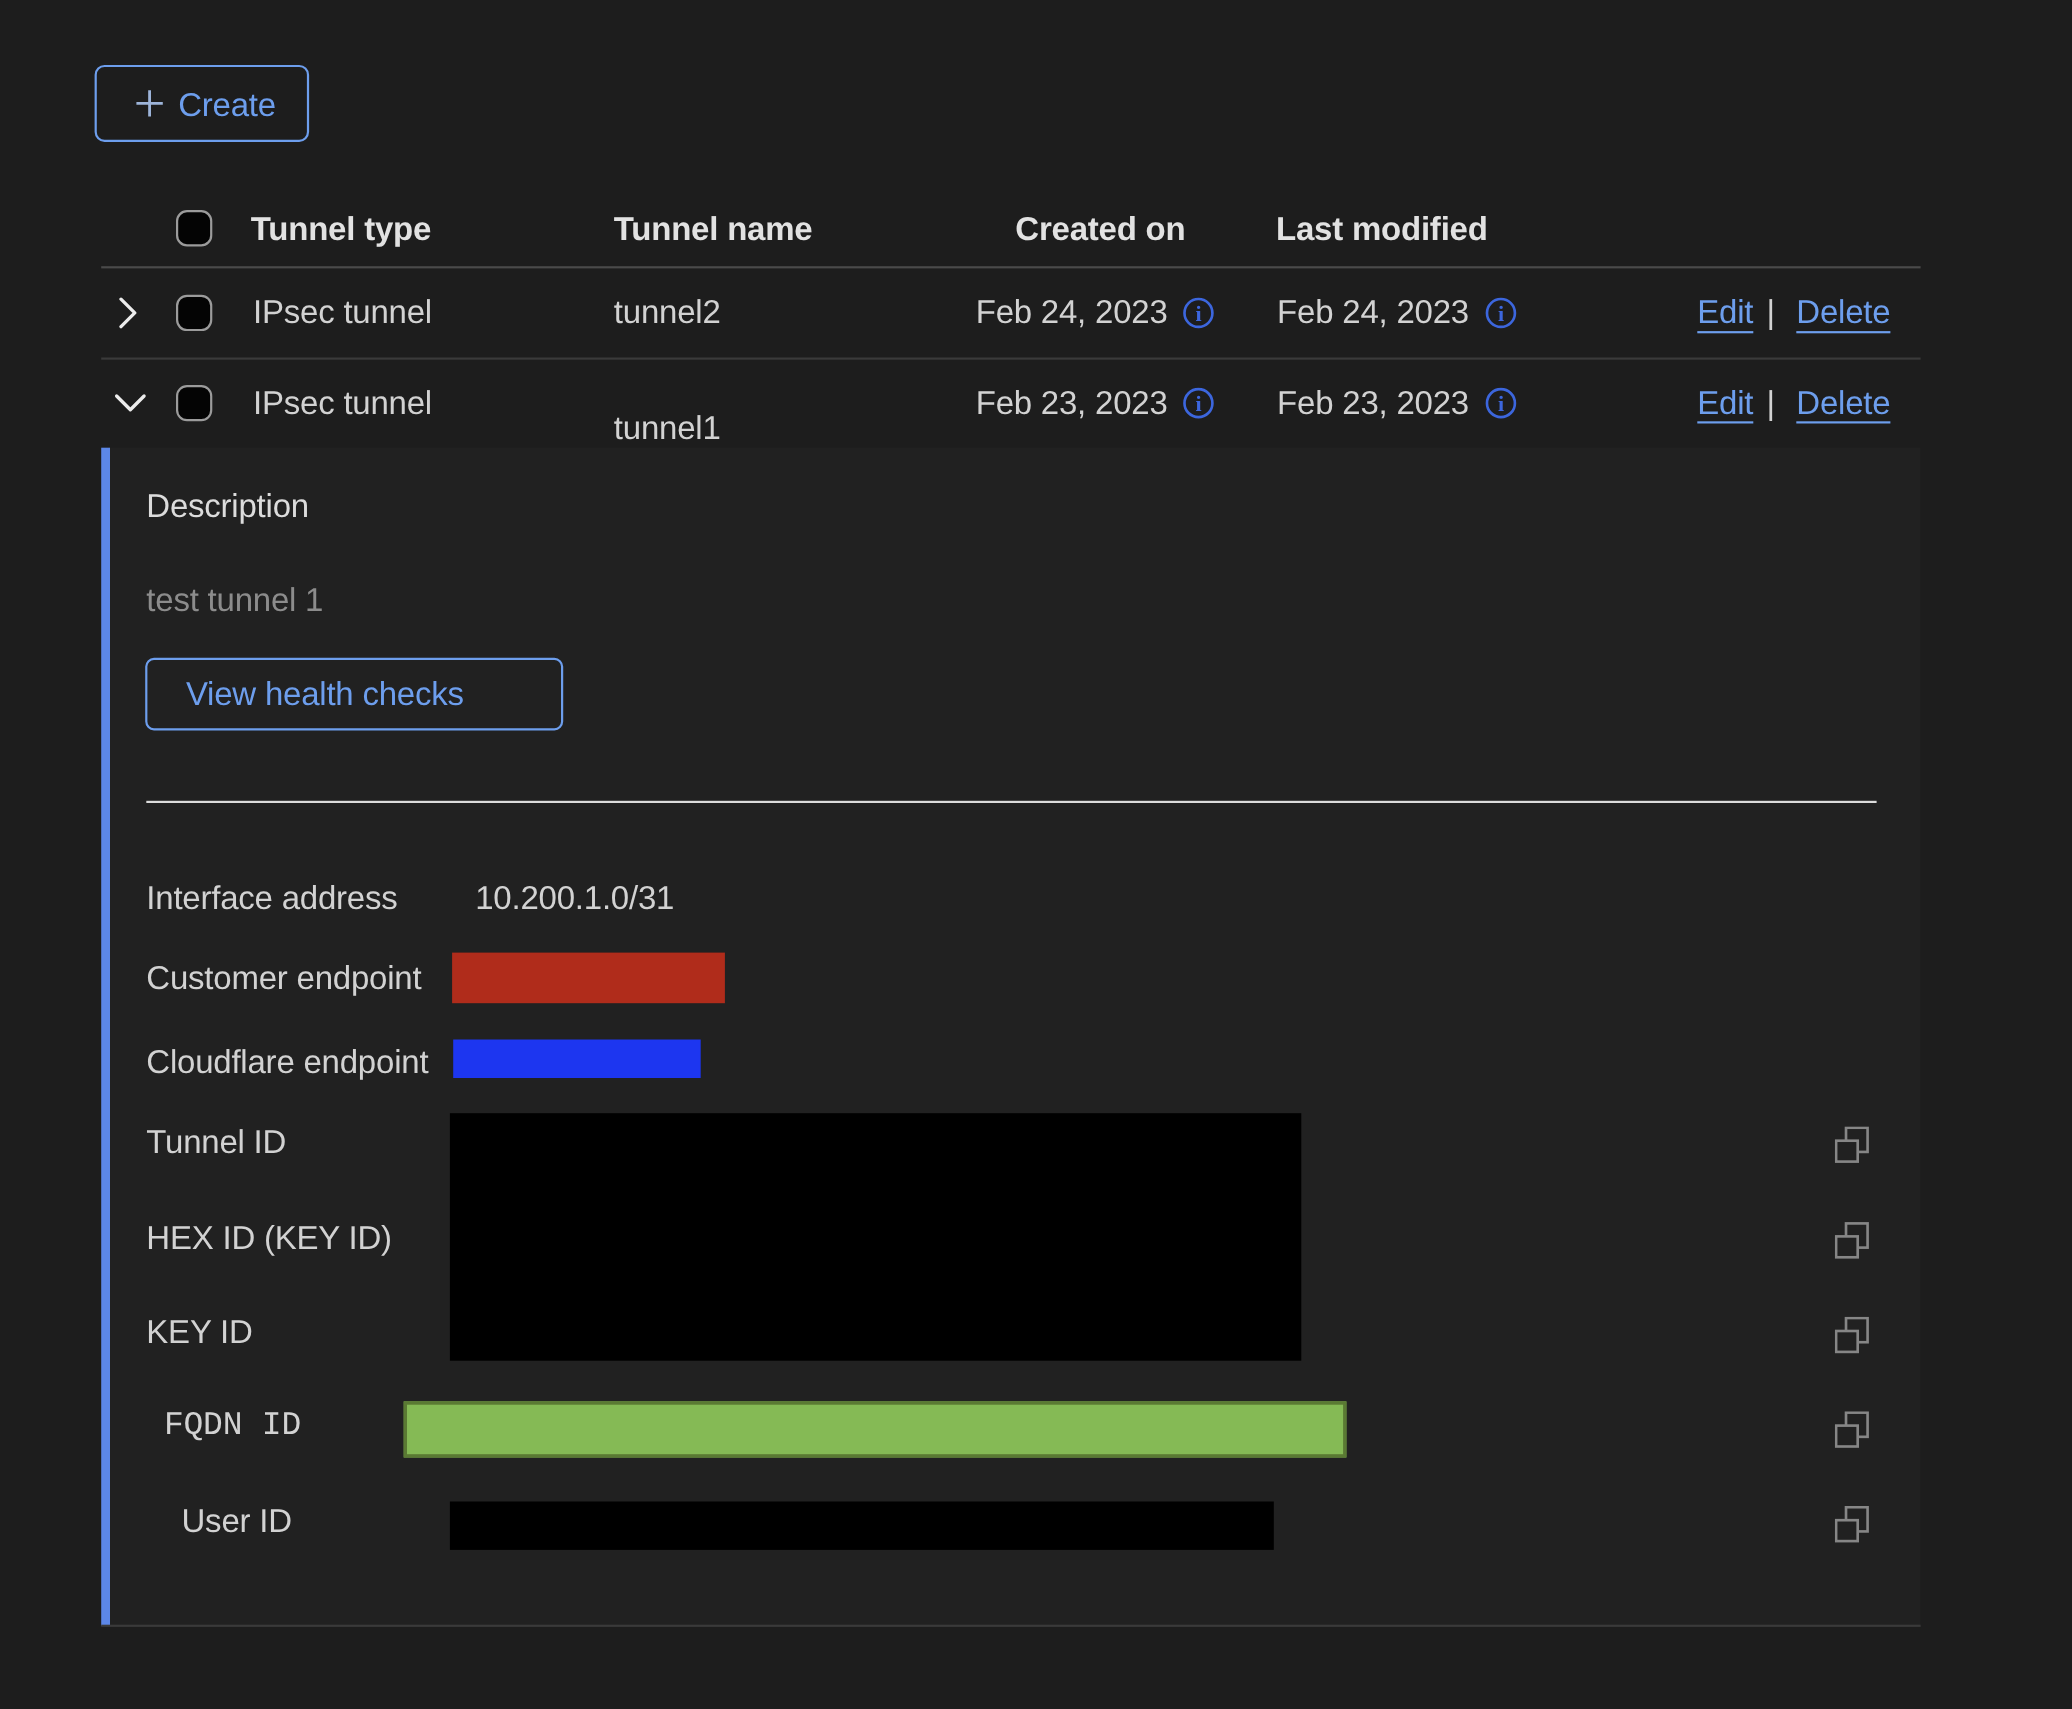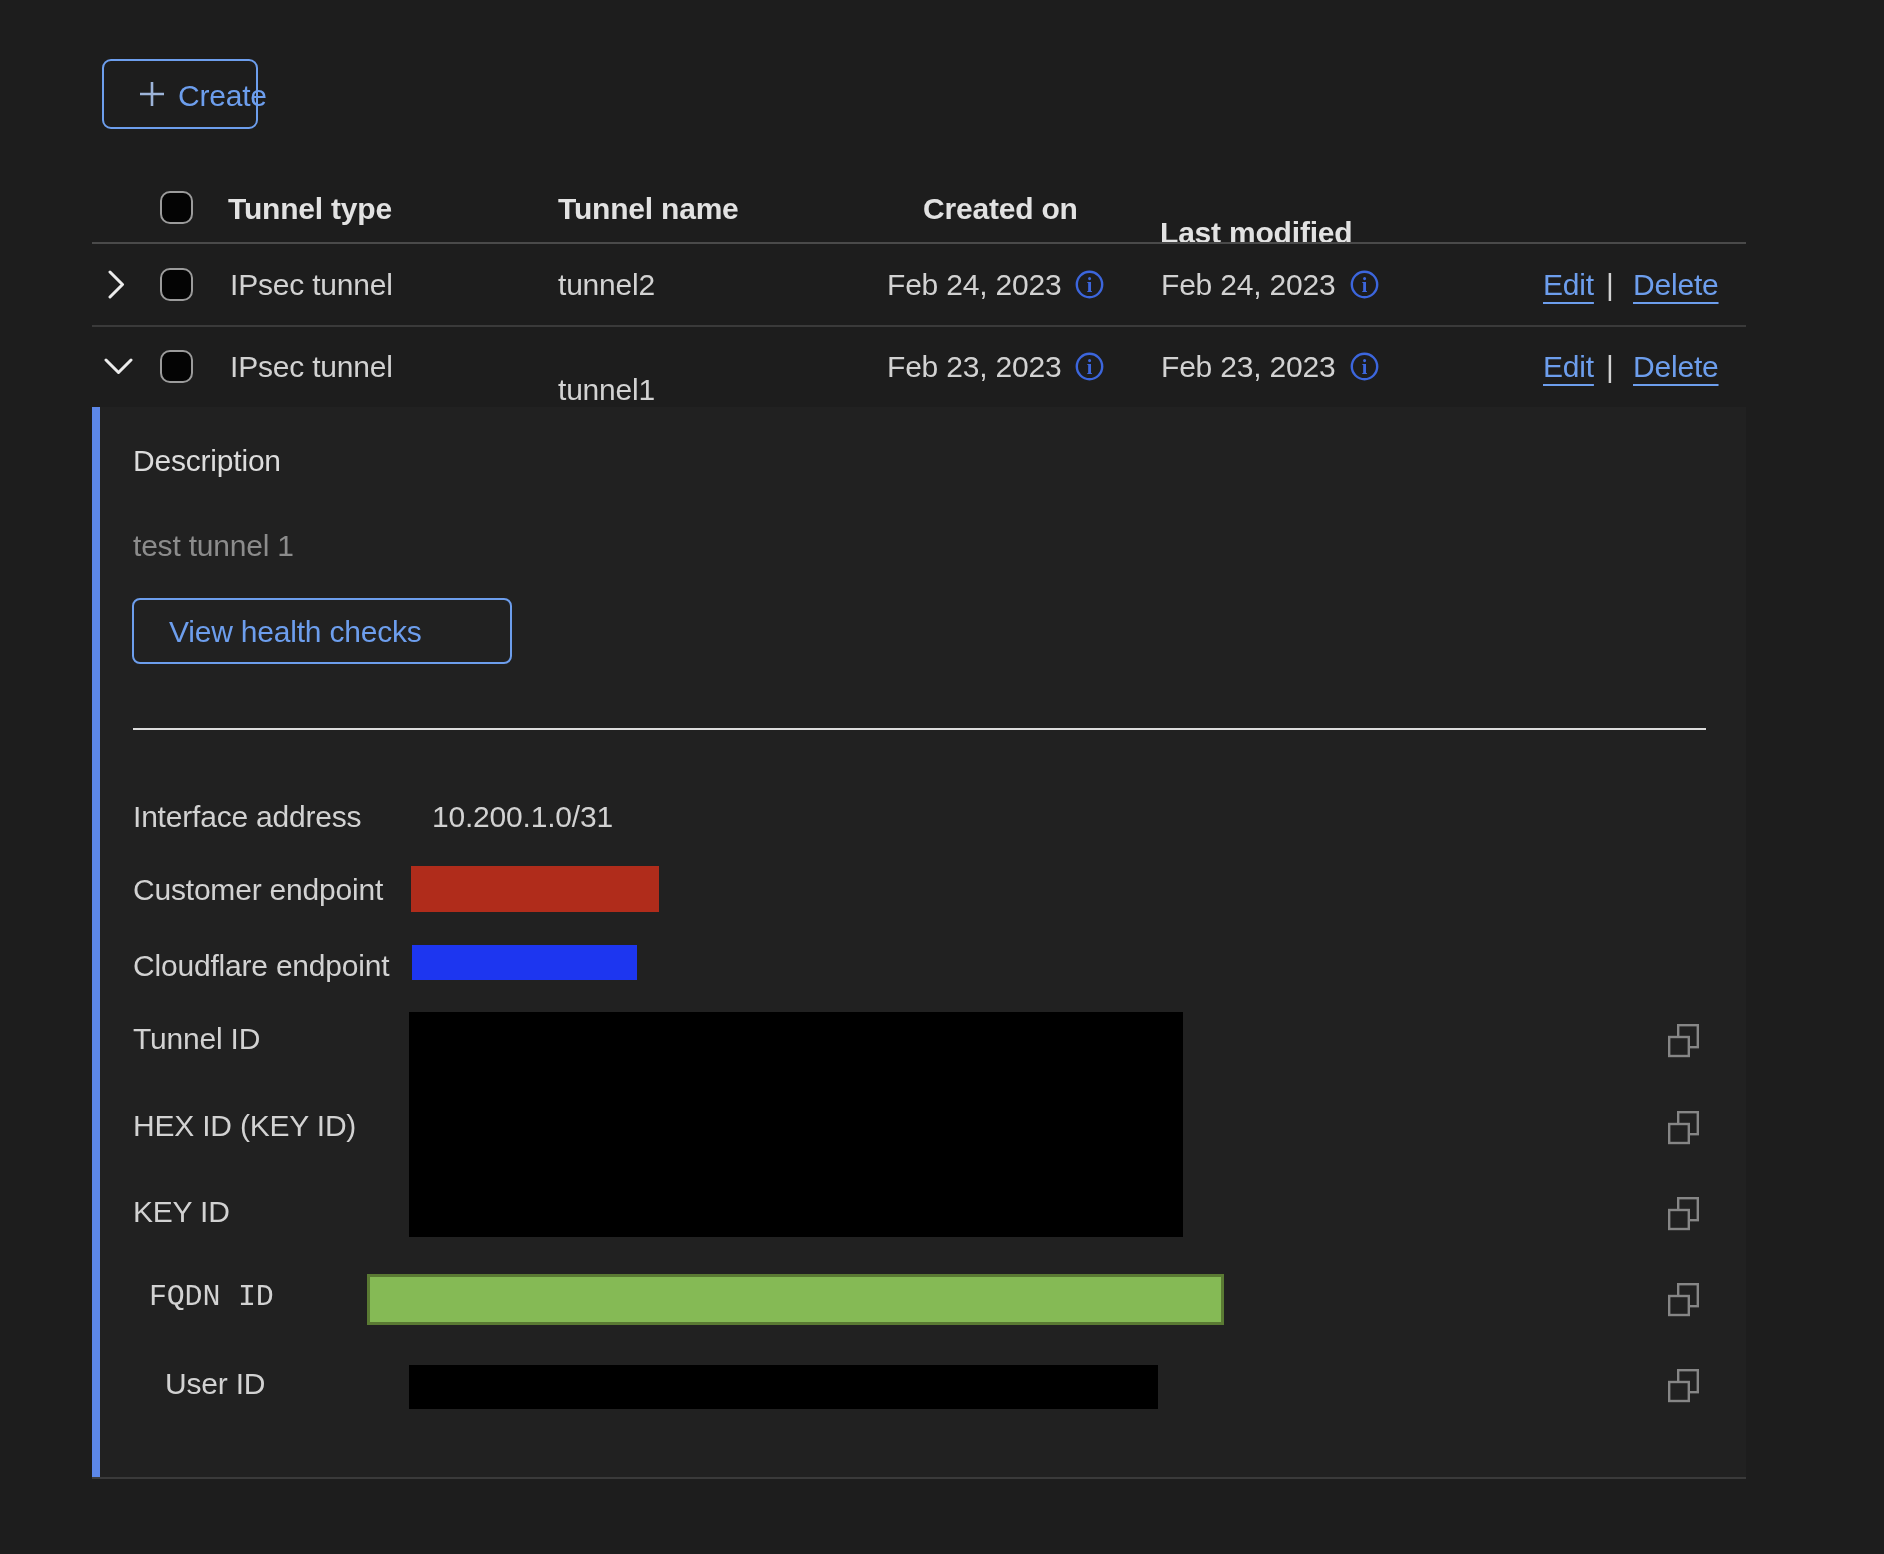--- a/index.html
+++ b/index.html
@@ -9,32 +9,32 @@
   .bold { font-weight:bold; color:#e2e2e2; }
   .link { color:#6d9eed; text-decoration:underline; text-underline-offset:7px; text-decoration-thickness:2px; }
   .cb { position:absolute; width:33px; height:33px; border:2.5px solid #9b9b9b; border-radius:10px; background:#040404; }
   .hline { position:absolute; background:#3a3a3a; height:2px; }
 </style>
 </head>
 <body>
 
 <div class="abs" style="left:100px; top:407px; width:1646px; height:1071px; background:#212121;"></div>
 
-<div class="abs" style="left:102px; top:59px; width:156px; height:70px; border:2.5px solid #6d9eed; border-radius:9px;">
+<div class="abs" style="left:86px; top:59px; width:195px; height:70px; border:2.5px solid #6d9eed; border-radius:9px;">
   <svg class="abs" style="left:34px; top:19px;" width="28" height="28" viewBox="0 0 28 28">
     <path d="M14 2 V26 M2 14 H26" stroke="#9db4d9" stroke-width="2.6" fill="none"></path>
   </svg>
   <div class="txt" style="left:74px; top:19px; color:#6d9eed;">Create</div>
 </div>
 
 <div class="cb" style="left:160px; top:191px;"></div>
 <div class="txt bold" style="left:228px; top:193px;">Tunnel type</div>
 <div class="txt bold" style="left:558px; top:193px;">Tunnel name</div>
 <div class="txt bold" style="left:886px; top:193px;margin-left:37px;">Created on</div>
-<div class="txt bold" style="left:1160px; top:193px;margin-top:24px;">Last modified</div>
+<div class="txt bold" style="left:1160px; top:193px;">Last modified</div>
 
 <div class="hline" style="left:92px; top:242px; width:1654px; background:#4a4a4a;"></div>
 
 <svg class="abs" style="left:108px; top:270px;" width="17" height="29" viewBox="0 0 17 29">
   <path d="M2 2 L14.5 14.5 L2 27" stroke="#ececec" stroke-width="3" fill="none" stroke-linecap="round" stroke-linejoin="round"></path>
 </svg>
 <div class="cb" style="left:160px; top:268px;"></div>
 <div class="txt" style="left:230px; top:269px;">IPsec tunnel</div>
 <div class="txt" style="left:558px; top:269px;">tunnel2</div>
 <div class="txt" style="left:887px; top:269px;">Feb 24, 2023</div>

